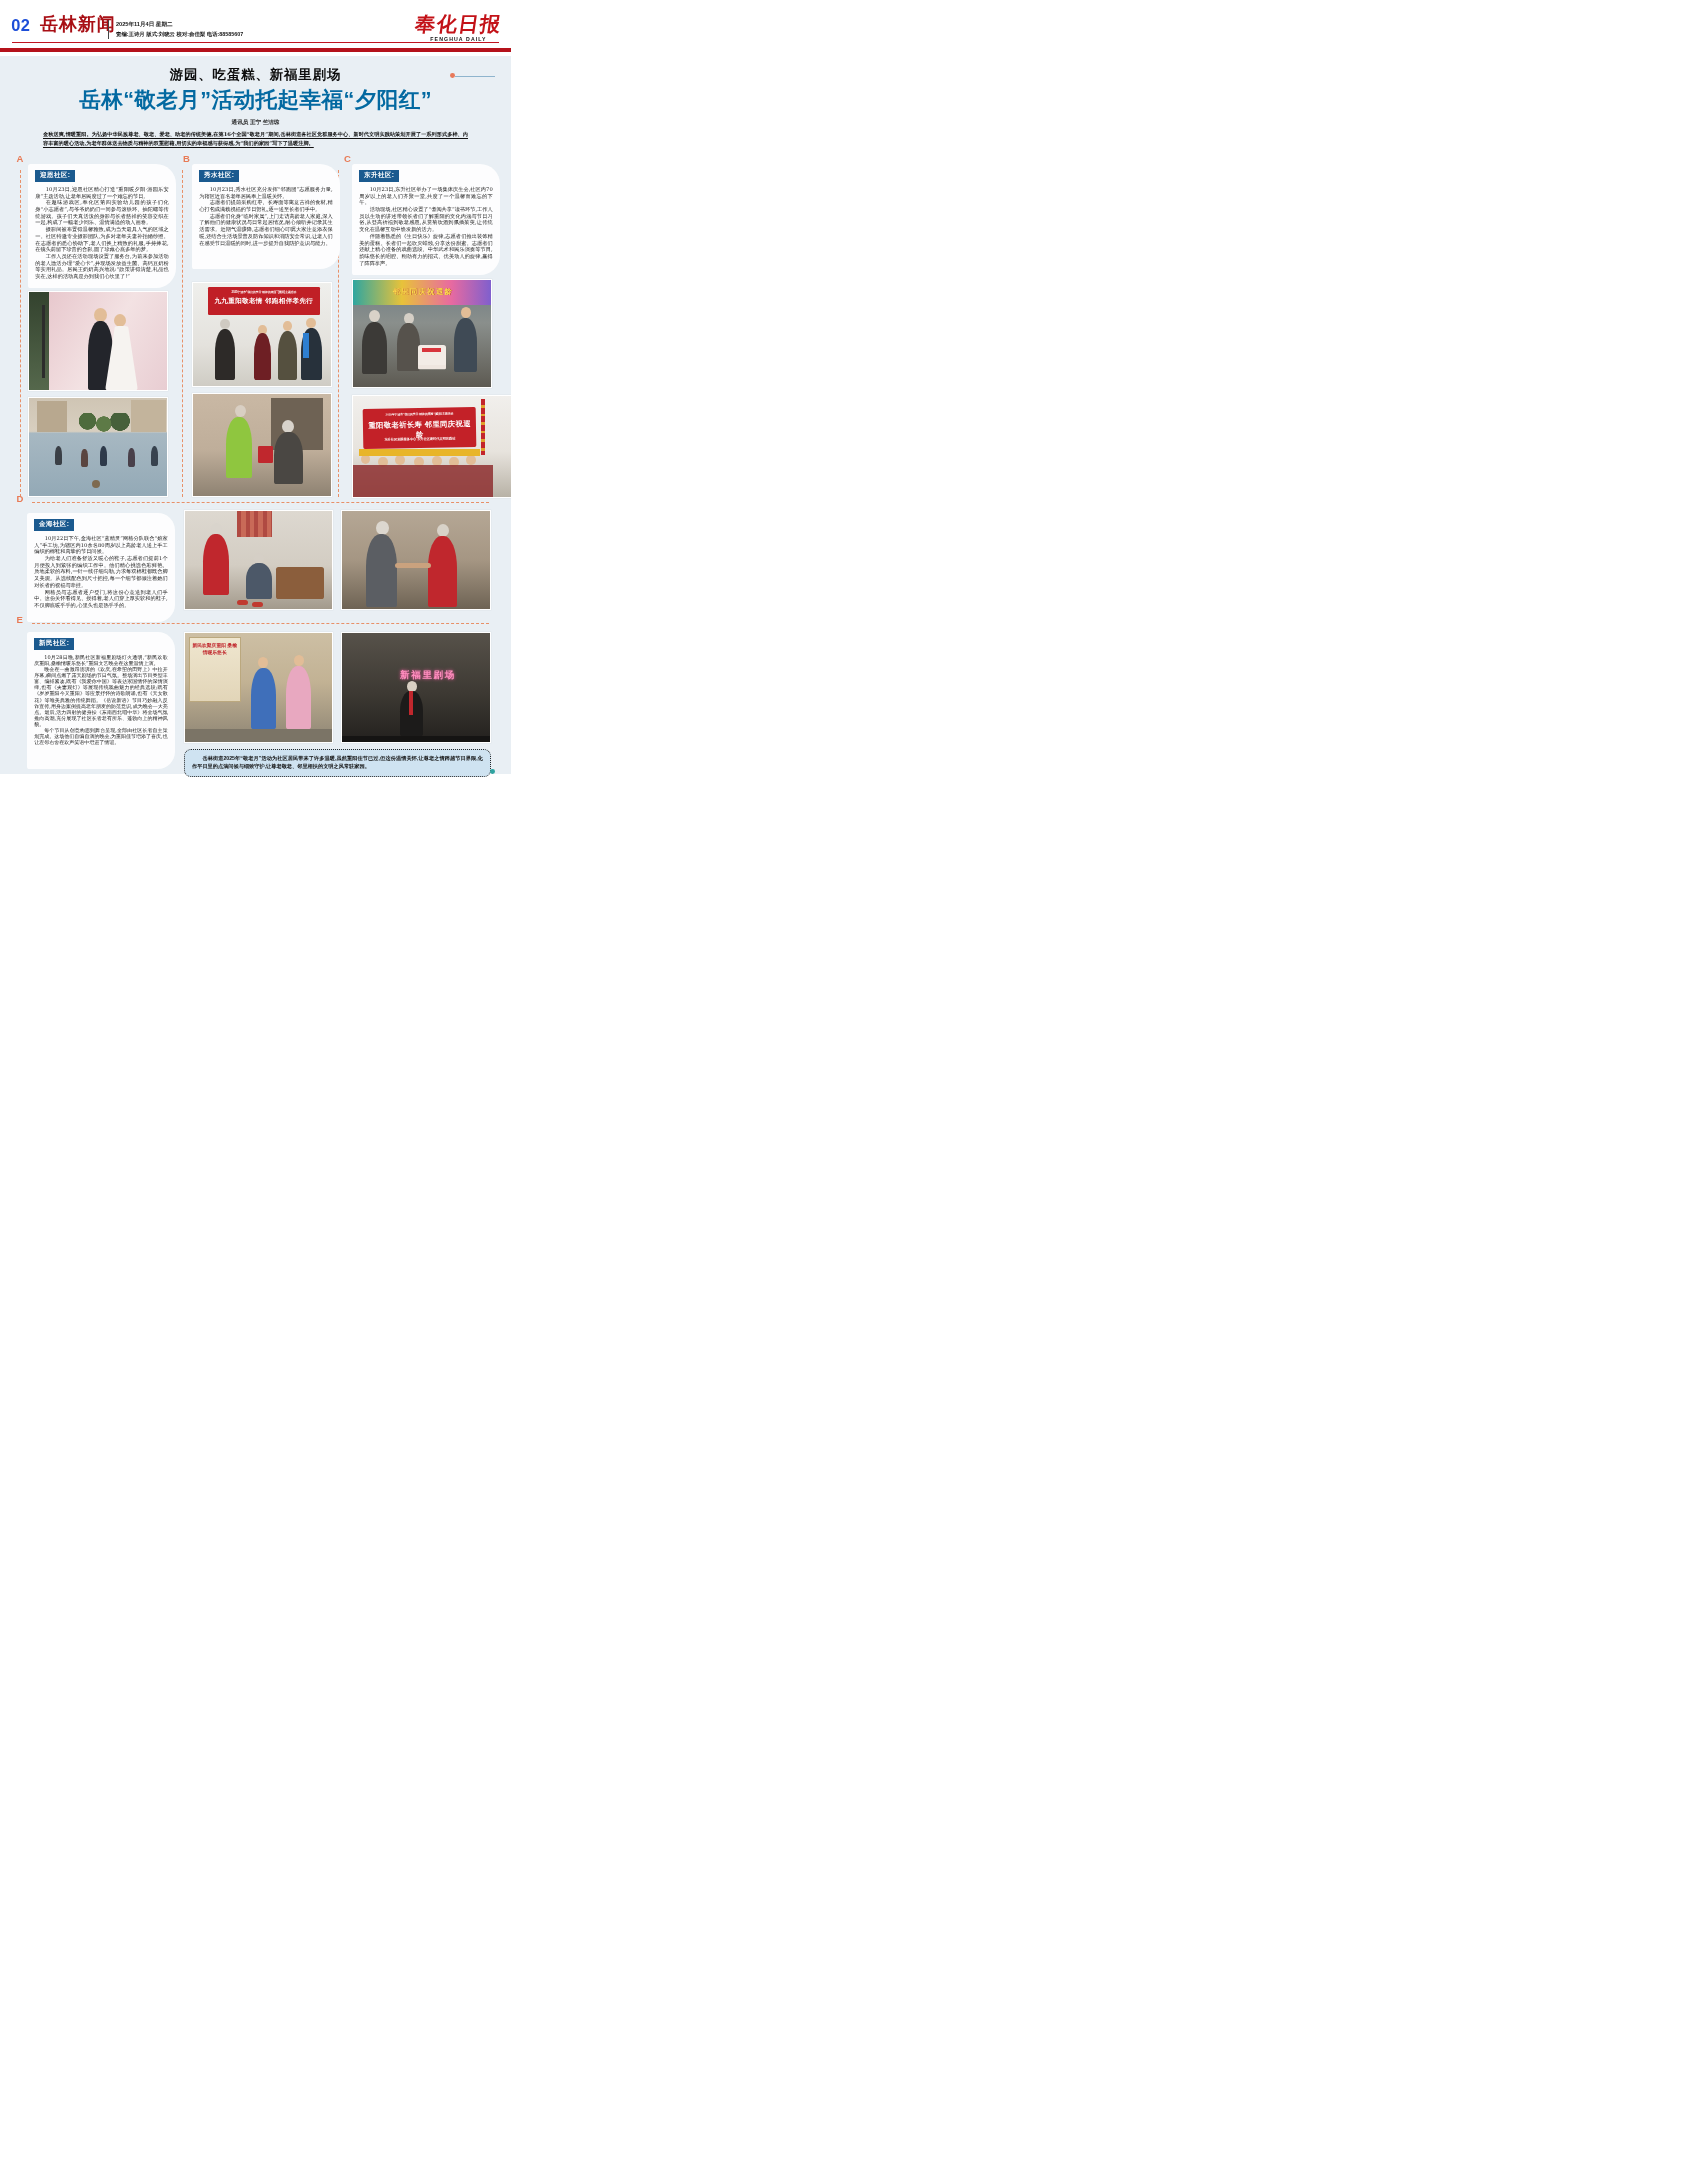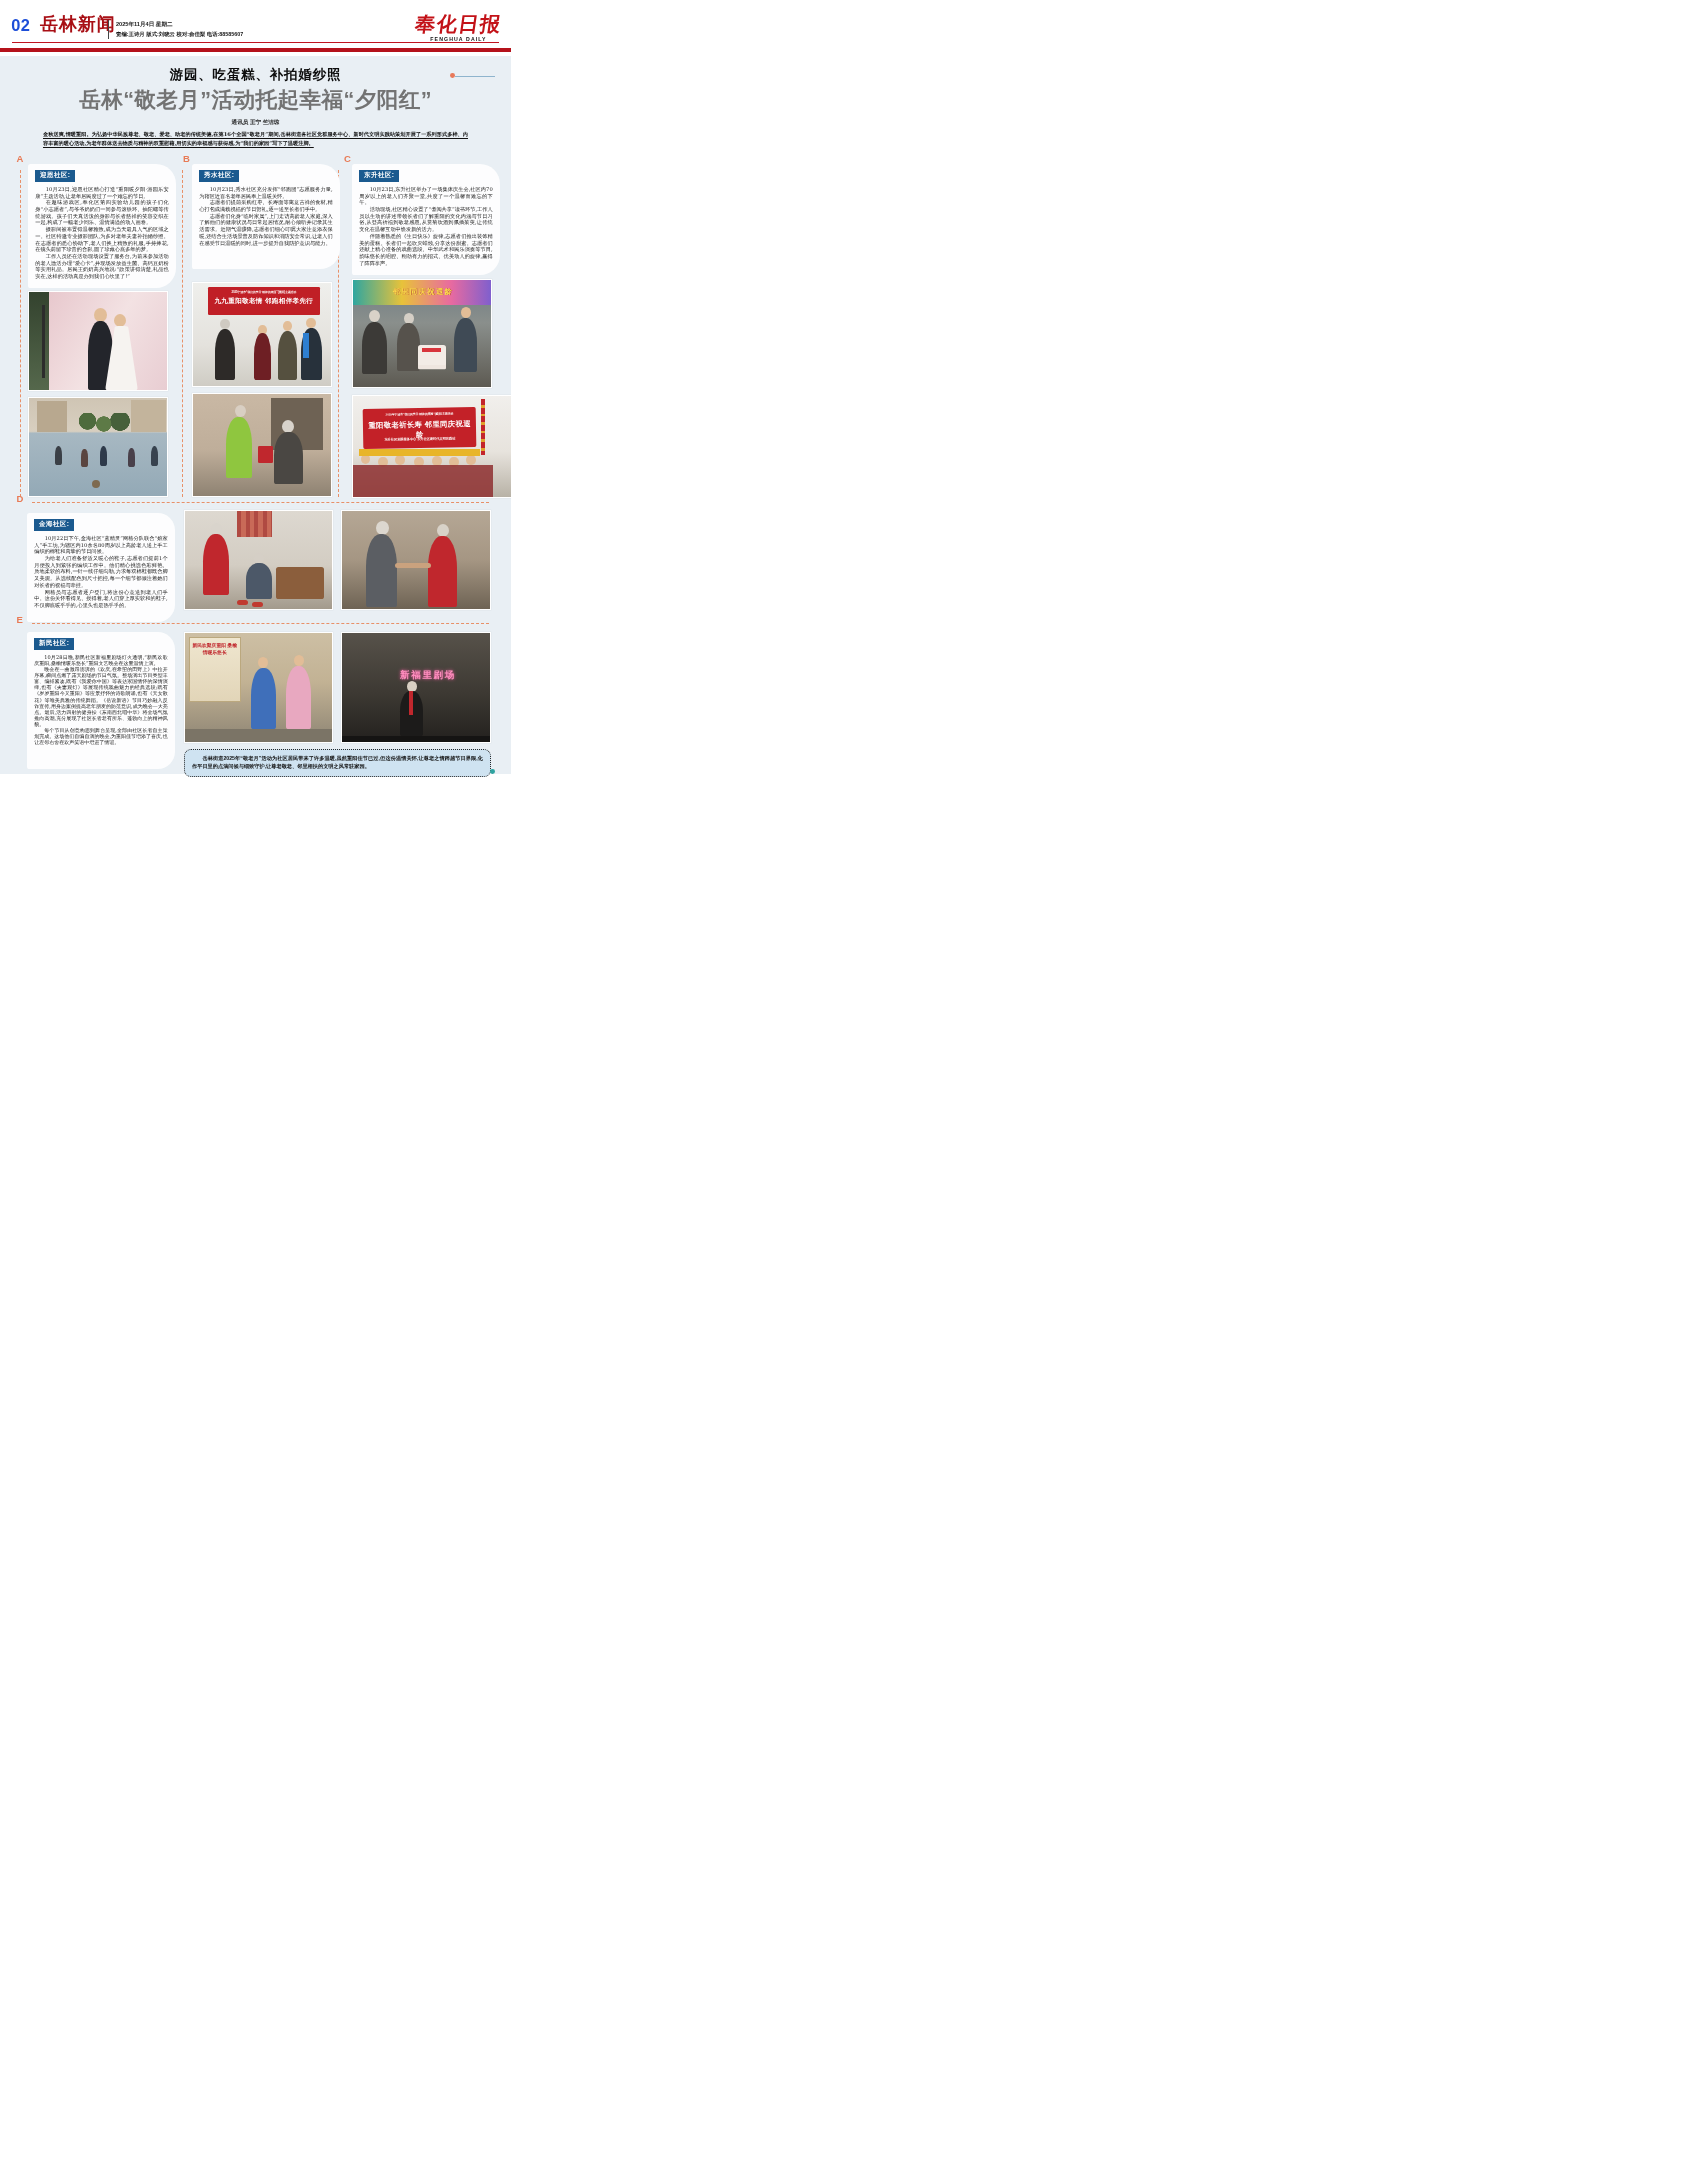--- a/index.html
+++ b/index.html
@@ -19,21 +19,21 @@
             transform:skewX(-8deg);letter-spacing:1.3px;}
   .masthead-en{left:411px;top:36px;width:95px;text-align:center;color:#111;
                font-size:5.2px;font-weight:bold;letter-spacing:1.1px;}
   .rule-thin{left:12px;top:42px;width:487px;height:0.9px;background:#bf1420;}
   .rule-thick{left:0;top:48px;width:511px;height:3.5px;background:#b5121b;}
 
   
   .kicker{left:0;top:66px;width:511px;text-align:center;font-size:13.4px;font-weight:bold;color:#0d0d0d;letter-spacing:0.9px;}
   .deco-line{left:455px;top:76px;width:40px;height:0.4px;background:#8fb4cd;}
   .deco-dot{left:450px;top:73px;width:4.8px;height:4.8px;border-radius:50%;background:#e8795a;}
-  .main-title{left:0;top:85px;width:511px;text-align:center;font-size:21.6px;font-weight:bold;color:#737373;letter-spacing:0.4px;}
+  .main-title{left:0;top:85px;width:511px;text-align:center;font-size:21.6px;font-weight:bold;color:#0369a1;letter-spacing:0.4px;}
   .byline{left:0;top:119px;width:511px;text-align:center;font-size:5.6px;font-weight:bold;color:#222;}
   .lead{left:43px;top:130px;width:425px;font-family:"DejaVu Serif",serif;font-size:5.2px;
         font-weight:bold;line-height:9px;text-align:justify;color:#111;
         text-decoration:underline;text-underline-offset:2.2px;text-decoration-thickness:0.6px;}
 
   
   .sec-label{color:#e87a55;font-size:9.5px;font-weight:bold;}
   .vdash{width:0;border-left:1.3px dashed #e89068;}
   .hdash{height:0;border-top:1.3px dashed #e89068;}
 
@@ -66,21 +66,21 @@
   <div class="abs pagenum">02</div>
   <div class="abs secname">岳林新闻</div>
   <div class="abs hdr-divider"></div>
   <div class="abs hdr-date">2025年11月4日  星期二</div>
   <div class="abs hdr-credits">责编:王诗月  版式:刘晓云  校对:俞佳梨  电话:88585607</div>
   <div class="abs masthead">奉化日报</div>
   <div class="abs masthead-en">FENGHUA DAILY</div>
   <div class="abs rule-thin"></div>
   <div class="abs rule-thick"></div>
 
-  <div class="abs kicker">游园、吃蛋糕、补拍婚纱照</div>
+  <div class="abs kicker">游园、吃蛋糕、新福里剧场</div>
   <div class="abs deco-dot"></div>
   <div class="abs deco-line"></div>
   <div class="abs main-title">岳林“敬老月”活动托起幸福“夕阳红”</div>
   <div class="abs byline">通讯员  王宁  竺洁琼</div>
   <div class="abs lead">金秋送爽,情暖重阳。为弘扬中华民族尊老、敬老、爱老、助老的传统美德,在第16个全国“敬老月”期间,岳林街道各社区党群服务中心、新时代文明实践站策划开展了一系列形式多样、内容丰富的暖心活动,为老年群体送去物质与精神的双重慰藉,用切实的幸福感与获得感,为“我们的家园”写下了温暖注脚。</div>
 
   <div class="abs sec-label" style="left:16.4px;top:153px;">A</div>
   <div class="abs sec-label" style="left:183px;top:153px;">B</div>
   <div class="abs sec-label" style="left:344px;top:153px;">C</div>
   <div class="abs vdash" style="left:20px;top:170px;height:327px;"></div>

